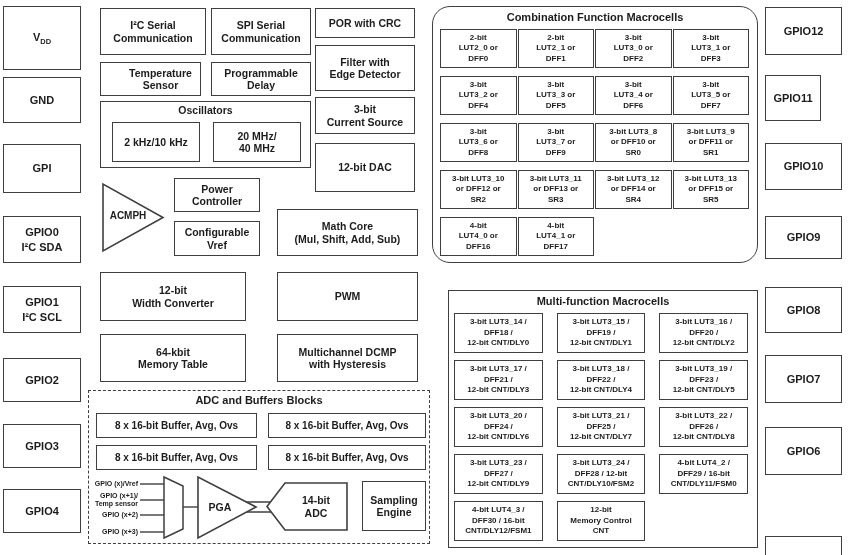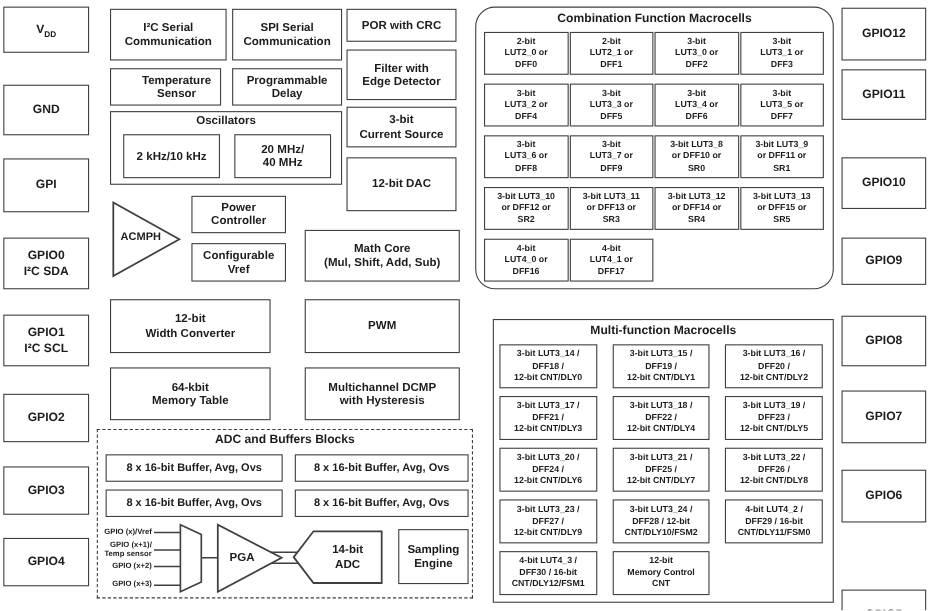--- a/index.html
+++ b/index.html
@@ -27,33 +27,33 @@
   .small-label{position:absolute;font-size:7px;line-height:1.2;text-align:right;white-space:pre-line;}
   .overlay-label{position:absolute;display:flex;align-items:center;justify-content:center;
     text-align:center;white-space:pre-line;}
   svg{position:absolute;overflow:visible;}
 </style>
 </head>
 <body>
 
 <div id="root">
 
-  <div class="box pin" style="left:3px;top:6px;width:78px;height:42px;"><span><span>V</span><sub>DD</sub></span></div>
+  <div class="box pin" style="left:3px;top:6px;width:78px;height:64px;"><span><span>V</span><sub>DD</sub></span></div>
   <div class="box pin" style="left:3px;top:77px;width:78px;height:46px;"><span>GND</span></div>
   <div class="box pin" style="left:3px;top:144px;width:78px;height:49px;"><span>GPI</span></div>
   <div class="box pin" style="left:3px;top:216px;width:78px;height:47px;"><span>GPIO0
 I²C SDA</span></div>
   <div class="box pin" style="left:3px;top:286px;width:78px;height:47px;"><span>GPIO1
 I²C SCL</span></div>
   <div class="box pin" style="left:3px;top:358px;width:78px;height:44px;"><span>GPIO2</span></div>
   <div class="box pin" style="left:3px;top:424px;width:78px;height:44px;"><span>GPIO3</span></div>
   <div class="box pin" style="left:3px;top:489px;width:78px;height:44px;"><span>GPIO4</span></div>
 
   <div class="box pin" style="left:765px;top:7px;width:77px;height:48px;"><span>GPIO12</span></div>
-  <div class="box pin" style="left:765px;top:63px;width:77px;height:46px;"><span>GPIO11</span></div>
+  <div class="box pin" style="left:765px;top:75px;width:56px;height:46px;"><span>GPIO11</span></div>
   <div class="box pin" style="left:765px;top:143px;width:77px;height:47px;"><span>GPIO10</span></div>
   <div class="box pin" style="left:765px;top:216px;width:77px;height:43px;"><span>GPIO9</span></div>
   <div class="box pin" style="left:765px;top:287px;width:77px;height:46px;"><span>GPIO8</span></div>
   <div class="box pin" style="left:765px;top:355px;width:77px;height:48px;"><span>GPIO7</span></div>
   <div class="box pin" style="left:765px;top:427px;width:77px;height:48px;"><span>GPIO6</span></div>
   <div class="box pin" style="left:765px;top:497px;width:77px;height:46px;margin-top:39px;"><span>GPIO5</span></div>
 
   <div class="box blk" style="left:100px;top:8px;width:106px;height:47px;"><span>I²C Serial
 Communication</span></div>
   <div class="box blk" style="left:211px;top:8px;width:100px;height:47px;"><span>SPI Serial

